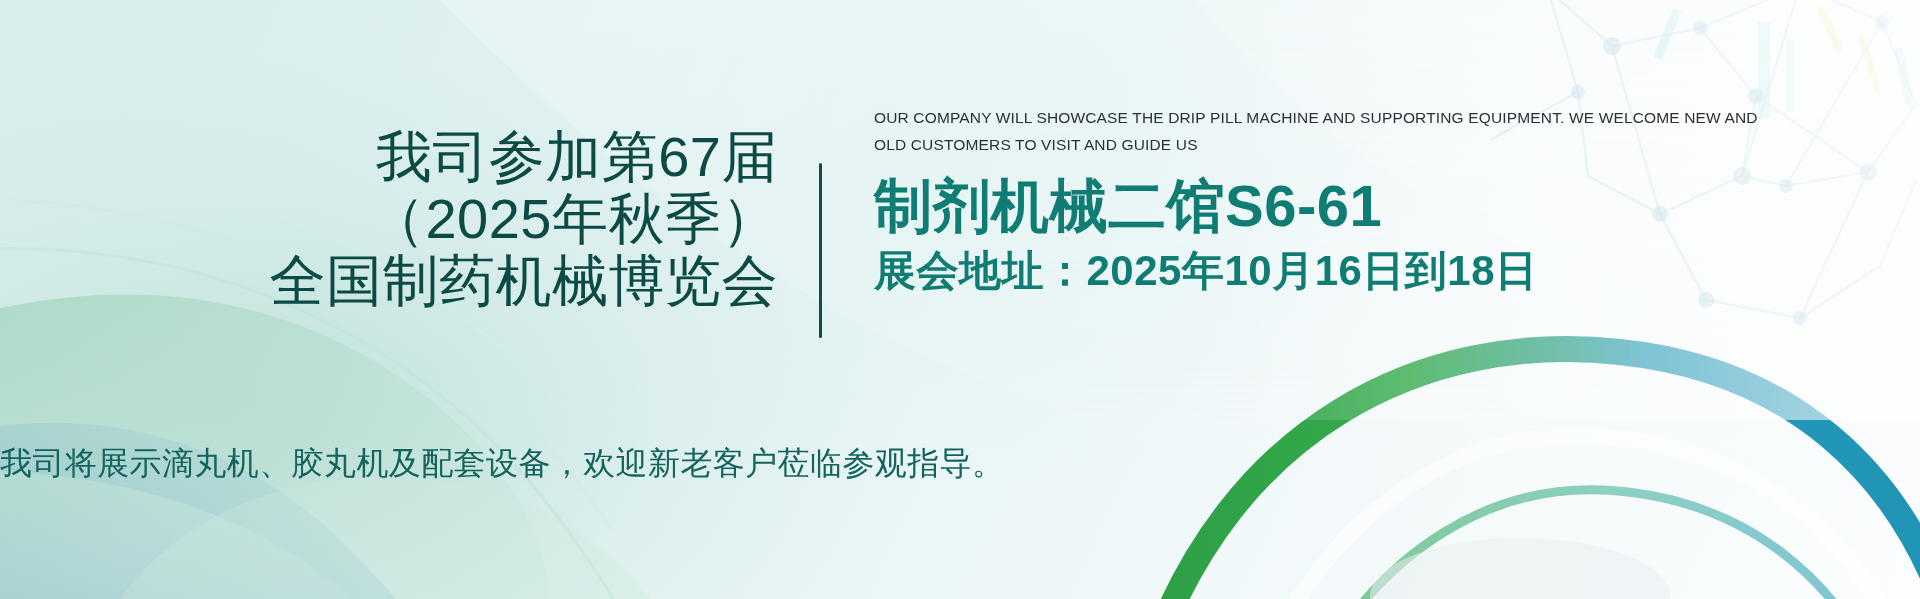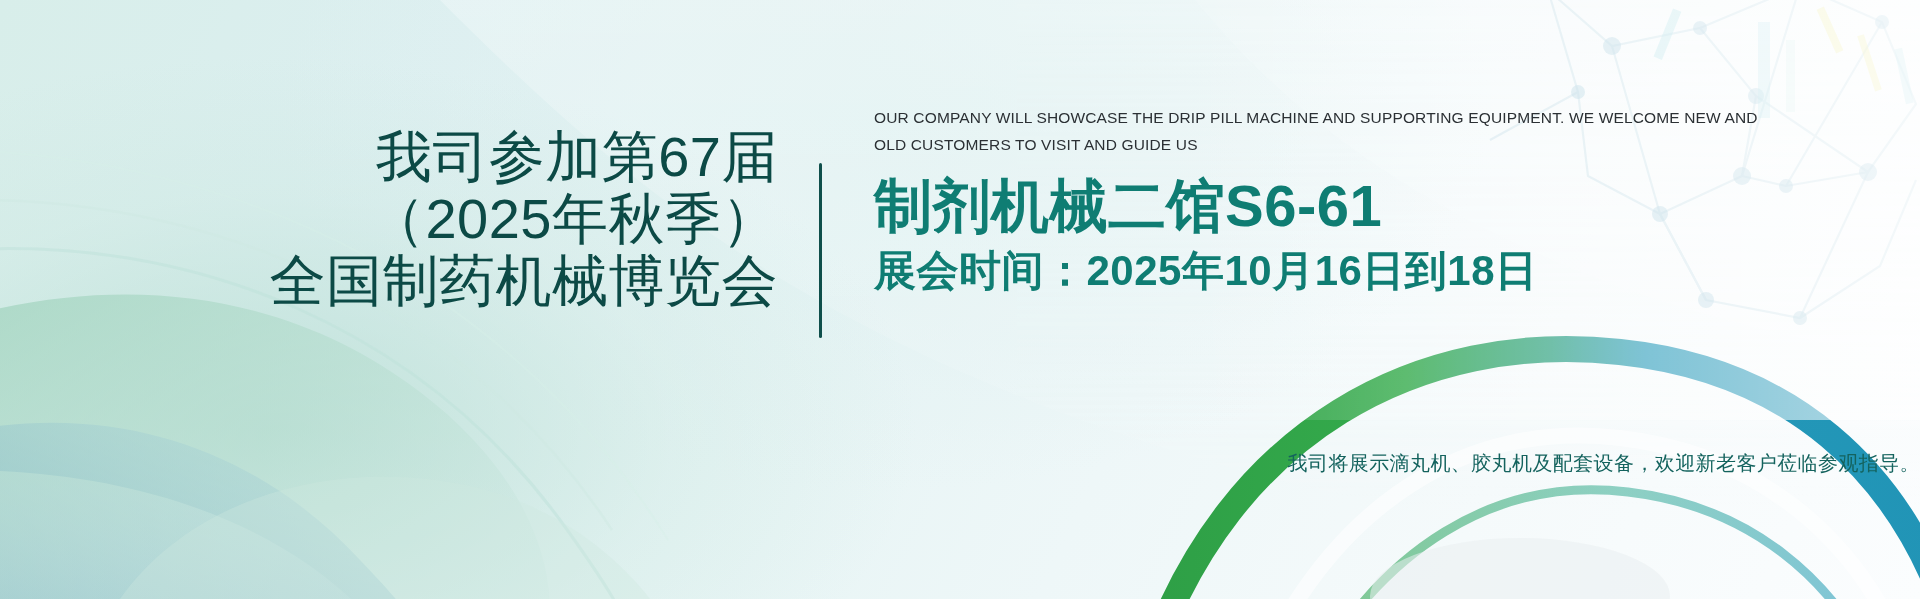--- a/index.html
+++ b/index.html
@@ -87,23 +87,23 @@
     letter-spacing: 0.5px;
     white-space: nowrap;
   }
 
   
   .tagline {
     position: absolute;
     left: 0;
     right: 0;
     top: 443px;
-    text-align: right;
+    text-align: left;
     color: #14635e;
-    font-size: 20px;
+    font-size: 32px;
     line-height: 40px;
     font-weight: 500;
     letter-spacing: 0.4px;
   }
 </style>
 </head>
 <body>
 
 <div class="banner">
 
@@ -205,18 +205,18 @@
     <div class="title-line">我司参加第67届</div>
     <div class="title-line">（2025年秋季）</div>
     <div class="title-line">全国制药机械博览会</div>
   </div>
 
   <div class="divider"></div>
 
   <div class="right-block">
     <div class="eng-line">OUR COMPANY WILL SHOWCASE THE DRIP PILL MACHINE AND SUPPORTING EQUIPMENT. WE WELCOME NEW AND OLD CUSTOMERS TO VISIT AND GUIDE US</div>
     <div class="hall-line">制剂机械二馆S6-61</div>
-    <div class="info-line">展会时间：2025年10月16日到18日</div>
+    <div class="info-line">展会地址：2025年10月16日到18日</div>
   </div>
 
   <div class="tagline">我司将展示滴丸机、胶丸机及配套设备，欢迎新老客户莅临参观指导。</div>
 
 </div>
 
 </body></html>

